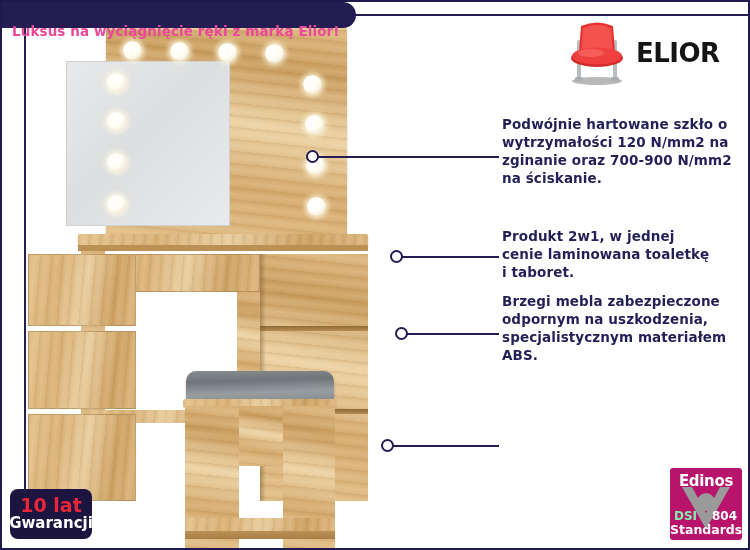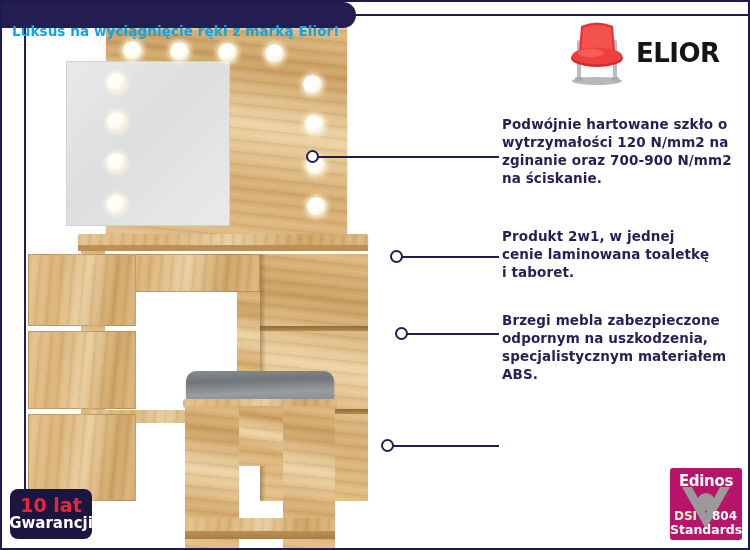--- a/index.html
+++ b/index.html
@@ -12,21 +12,21 @@
   }
 
   
   .banner{
     position:absolute;left:-4px;top:0px;height:26px;
     background:#231d52;border-radius:0 13px 13px 0;
     padding:0 16px 0 14px;display:flex;align-items:center;
     z-index:12;
   }
   .banner-text{
-    color:#0ea5e9;font-weight:bold;font-size:13.5px;
+    color:#ec4899;font-weight:bold;font-size:13.5px;
     letter-spacing:.1px;white-space:nowrap;margin-top:32px;
   }
   .banner-line{
     position:absolute;left:340px;top:12px;right:0;height:2px;
     background:#231d52;z-index:10;
   }
   .frame-left{
     position:absolute;left:22px;top:26px;width:2px;height:510px;
     background:#231d52;z-index:10;
   }
@@ -167,21 +167,21 @@
   .edinos{
     position:absolute;left:668px;top:466px;width:72px;height:72px;
     background:#b8146b;border-radius:3px;z-index:22;
     overflow:hidden;
   }
   .ed-word{
     position:absolute;left:0;top:4px;width:72px;text-align:center;
     color:#ffffff;font-weight:bold;font-size:15px;letter-spacing:-.3px;
   }
   .ed-dsi{
-    position:absolute;left:4px;top:41px;color:#fef9c3;font-weight:bold;font-size:12px;
+    position:absolute;left:4px;top:41px;color:#86efac;font-weight:bold;font-size:12px;
   }
   .ed-804{
     position:absolute;right:5px;top:41px;color:#ffffff;font-weight:bold;font-size:12px;
   }
   .ed-std{
     position:absolute;left:0;bottom:3px;width:60px;text-align:center;
     color:#ffffff;font-weight:bold;font-size:12.5px;
   }
 </style>
 </head>
@@ -270,21 +270,21 @@
   <div class="lead" style="left:386px;top:443px;width:111px"></div>
   <div class="dot" style="left:379px;top:437px"></div>
 
   <div class="txt" style="left:500px;top:114px">Podwójnie hartowane szkło o
 wytrzymałości 120 N/mm2 na
 zginanie oraz 700-900 N/mm2
 na ściskanie.</div>
   <div class="txt" style="left:500px;top:226px">Produkt 2w1, w jednej
 cenie laminowana toaletkę
 i taboret.</div>
-  <div class="txt" style="left:500px;top:310px">Brzegi mebla zabezpieczone
+  <div class="txt" style="left:500px;top:291px">Brzegi mebla zabezpieczone
 odpornym na uszkodzenia,
 specjalistycznym materiałem
 ABS.</div>
 
   <div class="warranty">
     <span class="warranty-top">10 lat</span>
     <span class="warranty-bot">Gwarancji</span>
   </div>
 
   <div class="edinos">

